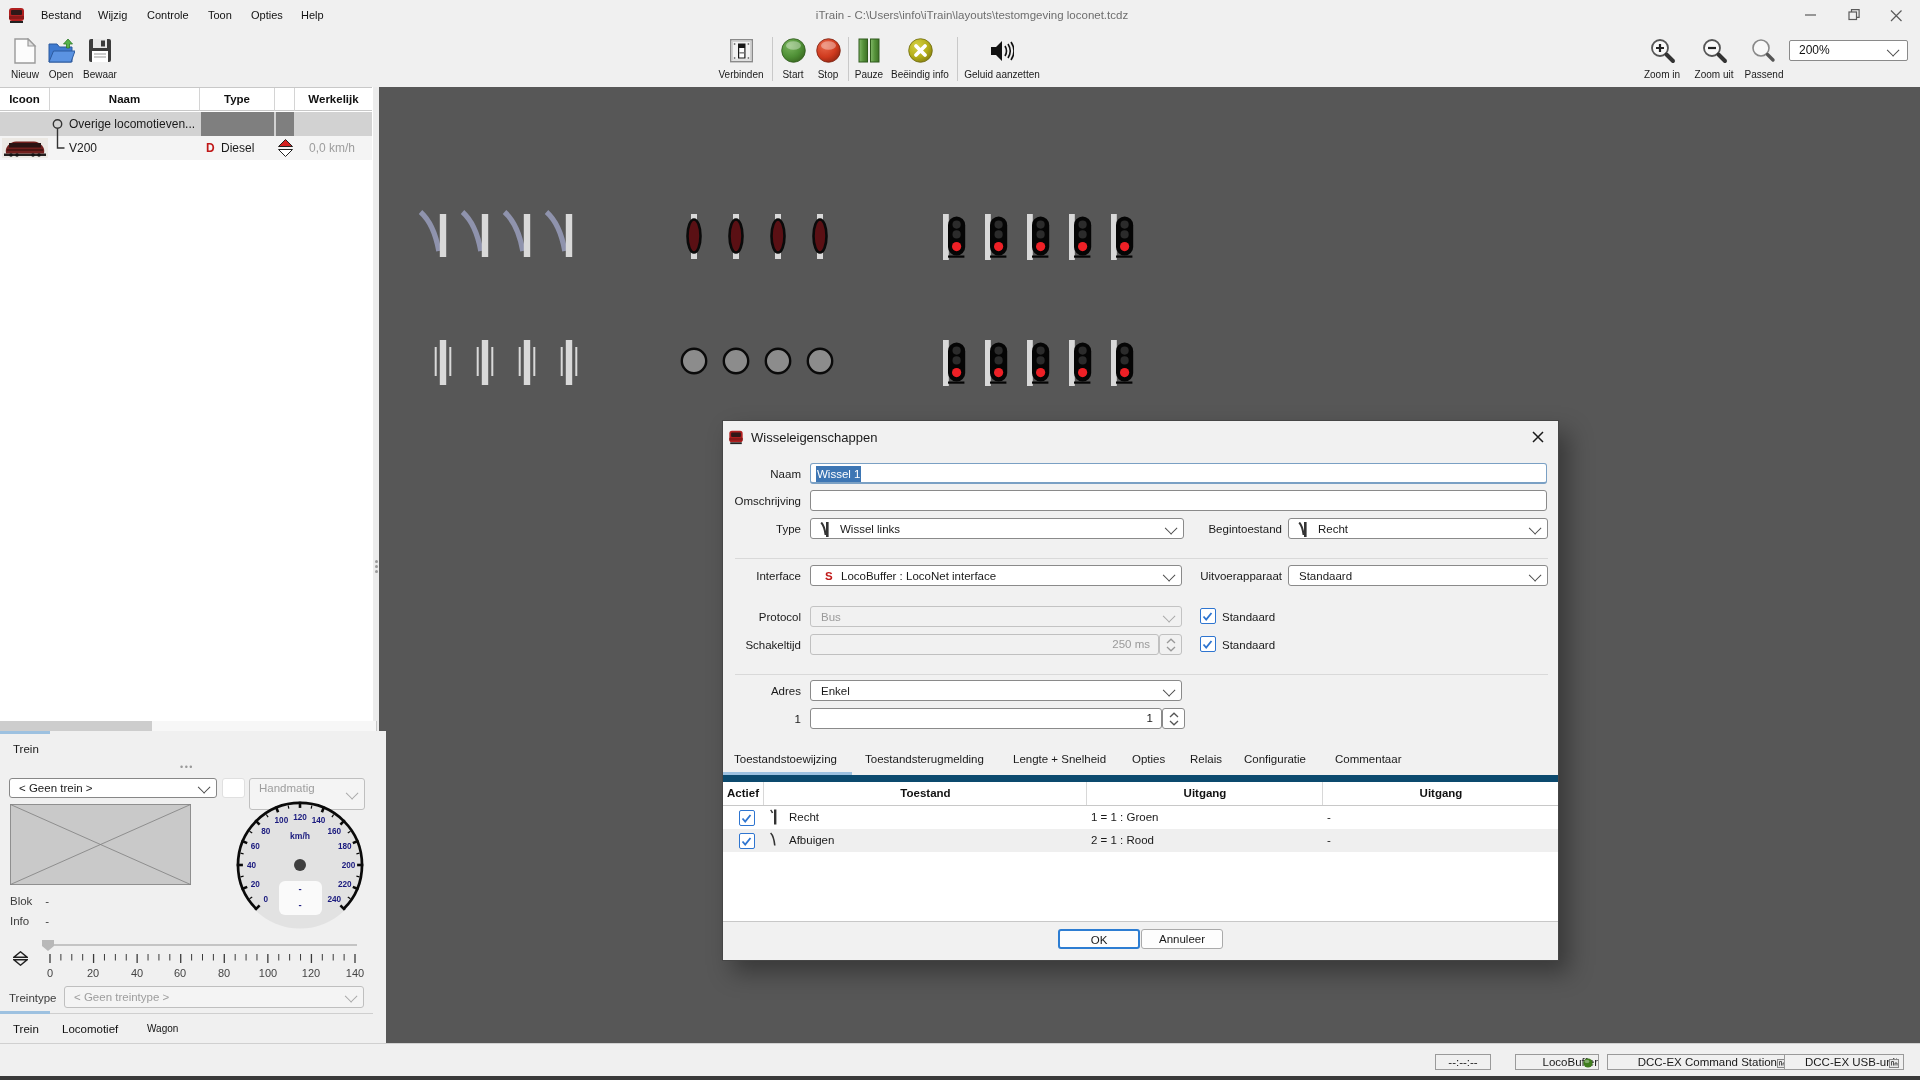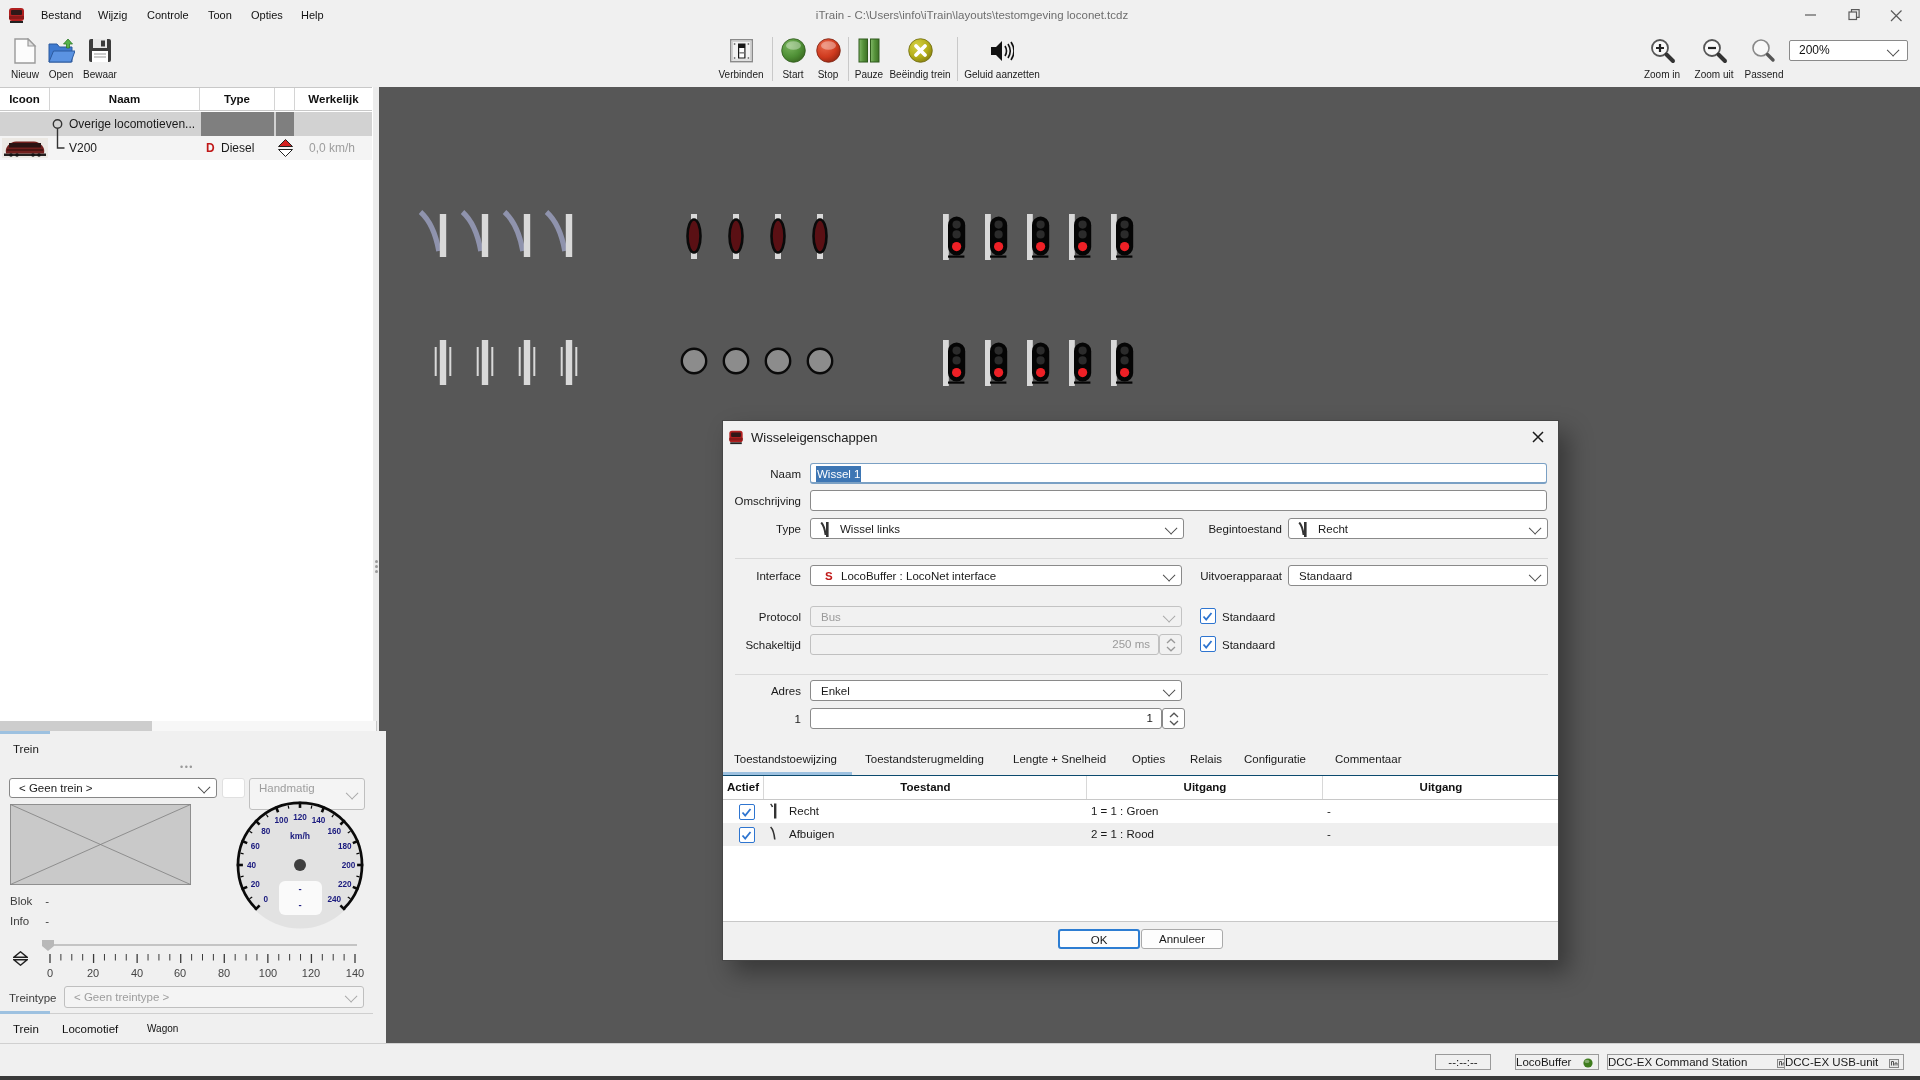--- a/index.html
+++ b/index.html
@@ -44,21 +44,21 @@
 .hsep{position:absolute;left:12px;width:813px;height:1px;background:#d9d9d9;}
 .cb{position:absolute;width:16px;height:16px;background:#fff;border:1.5px solid #2e75d0;border-radius:2px;}
 .cb svg{position:absolute;left:0px;top:1px;}
 .tab{position:absolute;font-size:11.5px;color:#1a1a1a;white-space:nowrap;}
 
 .dth{position:absolute;font-size:11.5px;font-weight:bold;color:#111;text-align:center;}
 .drow{position:absolute;font-size:11.5px;color:#1a1a1a;}
 .btn{position:absolute;background:#fdfdfd;border:1px solid #aaa;border-radius:3px;font-size:11.5px;color:#1a1a1a;text-align:center;}
 
 #statusbar{left:0;top:1043px;width:1920px;height:33px;background:#f0f0f0;border-top:1px solid #d0d0d0;}
-.sbox{position:absolute;top:9.5px;height:16px;border:1px solid #9a9a9a;font-size:11.5px;color:#1a1a1a;line-height:14px;text-align:left;background:#f0f0f0;white-space:nowrap;padding-left:0;}
+.sbox{position:absolute;top:9.5px;height:16px;border:1px solid #9a9a9a;font-size:11.5px;color:#1a1a1a;line-height:14px;text-align:right;background:#f0f0f0;white-space:nowrap;padding-left:20px;}
 #bottomstrip{left:0;top:1076px;width:1920px;height:4px;background:#3a3a3a;}
 </style></head>
 <body>
 <div class="abs" id="titlebar">
   <svg class="abs" style="left:8px;top:6px" width="17" height="18" viewBox="0 0 17 18">
     <rect x="1" y="2" width="15" height="13" rx="3" fill="#b02020"></rect>
     <rect x="3" y="4" width="11" height="5" rx="1" fill="#301818"></rect>
     <rect x="1" y="10" width="15" height="3" fill="#8a1818"></rect>
     <rect x="2" y="15" width="13" height="2" fill="#222"></rect>
   </svg>
@@ -166,21 +166,21 @@
       <defs>
           <radialGradient id="yb" cx="0.35" cy="0.3" r="0.8">
         <stop offset="0" stop-color="#d6d145"></stop>
             <stop offset="0.6" stop-color="#b3ad18"></stop>
             <stop offset="1" stop-color="#807a10"></stop>
       </radialGradient>
         </defs>
       <circle cx="12.5" cy="12.5" r="11.8" fill="url(#yb)" stroke="#6e690e" stroke-width="0.8"></circle>
       <path d="M8 8 l9 9 M17 8 l-9 9" stroke="#fff" stroke-width="3.8" stroke-linecap="round"></path>
     </svg>
-    <div class="lbl">Beëindig trein</div>
+    <div class="lbl">Beëindig info</div>
   </div>
   <div class="tsep" style="left:957px"></div>
   <div class="tbtn" style="left:962px;top:5px;width:80px">
     <svg style="position:absolute;left:28px;top:4px" width="24" height="22" viewBox="0 0 24 22">
       <path d="M1 7 h5 l6-6 v20 l-6-6 h-5 z" fill="#111"></path>
       <path d="M15 6 q3 5 0 10 M18 4 q4.5 7 0 14 M21 2 q6 9 0 18" stroke="#111" stroke-width="1.6" fill="none"></path>
     </svg>
     <div class="lbl">Geluid aanzetten</div>
   </div>
   <div class="tbtn" style="left:1637px;top:5px;width:50px">
@@ -545,21 +545,21 @@
 
   <div class="tab" style="left:11px;top:332px">Toestandstoewijzing</div>
   <div class="tab" style="left:142px;top:332px">Toestandsterugmelding</div>
   <div class="tab" style="left:290px;top:332px">Lengte + Snelheid</div>
   <div class="tab" style="left:409px;top:332px">Opties</div>
   <div class="tab" style="left:467px;top:332px">Relais</div>
   <div class="tab" style="left:521px;top:332px">Configuratie</div>
   <div class="tab" style="left:612px;top:332px">Commentaar</div>
   <div class="abs" style="left:0;top:351px;width:129px;height:3px;background:#9dc1e0"></div>
 
-  <div class="abs" style="left:0;top:354px;width:835px;height:147px;background:#fff;border-top:1px solid #0c4a6e;border-bottom:1px solid #c8c8c8">
+  <div class="abs" style="left:0;top:354px;width:835px;height:147px;background:#fff;border-top:7px solid #0c4a6e;border-bottom:1px solid #c8c8c8">
     <div class="dth" style="left:0;top:0;width:41px;height:23px;line-height:23px;border-right:1px solid #d8d8d8">Actief</div>
     <div class="dth" style="left:42px;top:0;width:322px;height:23px;line-height:23px;border-right:1px solid #d8d8d8">Toestand</div>
     <div class="dth" style="left:365px;top:0;width:235px;height:23px;line-height:23px;border-right:1px solid #d8d8d8">Uitgang</div>
     <div class="dth" style="left:601px;top:0;width:234px;height:23px;line-height:23px">Uitgang</div>
     <div class="abs" style="left:0;top:23px;width:835px;height:1px;background:#c8c8c8"></div>
 
     <div class="cb" style="left:16px;top:28px">
         <svg width="13" height="13" viewBox="0 0 13 13">
           <path d="M2.5 6.5 L5.2 9.5 L10.5 3" fill="none" stroke="#2e75d0" stroke-width="1.8"></path>
         </svg>

